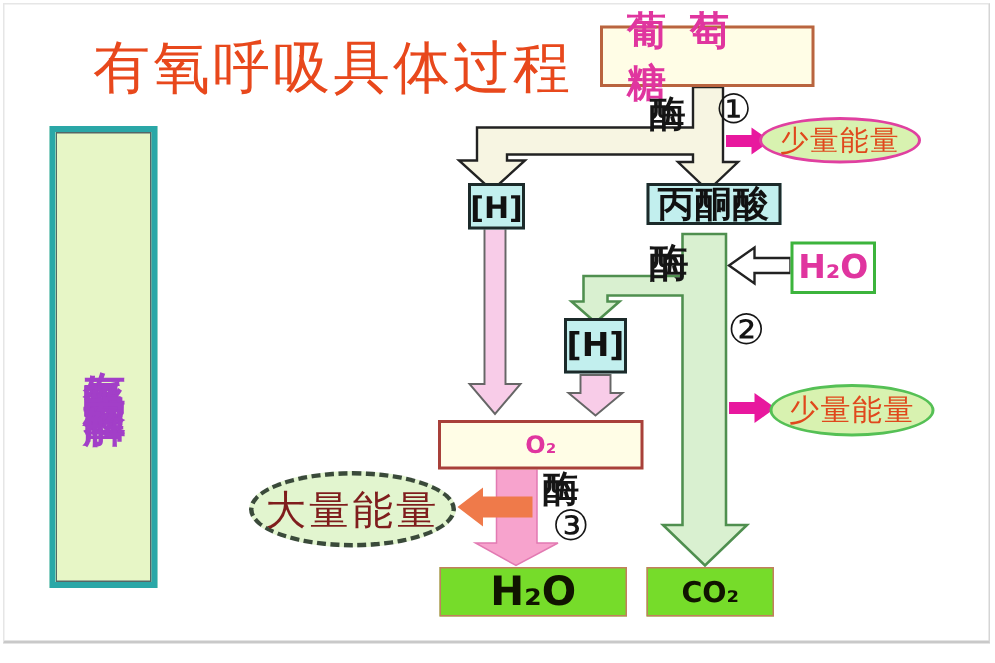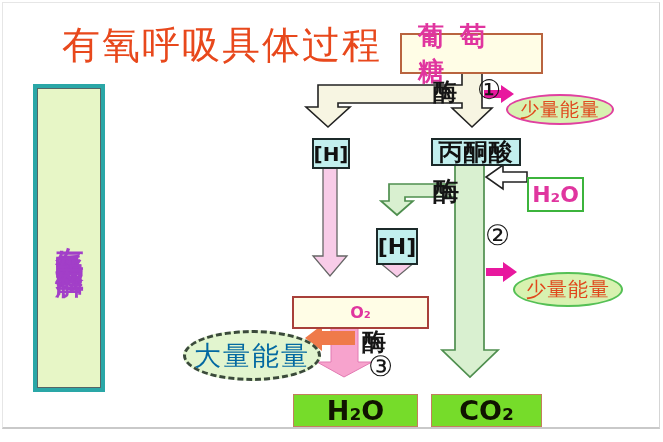--- a/index.html
+++ b/index.html
@@ -5,21 +5,21 @@
   html,body{margin:0;padding:0;background:#fff;}
   #stage{
     position:relative;width:663px;height:442px;background:#ffffff;
     font-family:"DejaVu Sans",sans-serif;overflow:hidden;
   }
   .frame{position:absolute;left:2px;top:2px;right:3px;bottom:13px;
     border:1px solid #e6e6e6;border-bottom:2px solid #c9c9c9;border-right:1px solid #d5d5d5;
     pointer-events:none;z-index:0;}
   .abs{position:absolute;}
   svg.arrows{position:absolute;left:0;top:0;z-index:1;}
-  .node,.lab,.energy{z-index:2;margin-top:16px;}
+  .node,.lab,.energy{z-index:2;}
   
   .title{left:62px;top:20px;font-size:38px;font-weight:normal;color:var(--title-red);
     letter-spacing:2px;white-space:nowrap;}
   
   .sidebar{left:33px;top:84px;width:64px;height:300px;background:var(--sidebar-bg);
     border:4px solid var(--sidebar-border);box-shadow:inset 0 0 0 1px #566;
     display:flex;align-items:center;justify-content:center;}
   .sidebar span{writing-mode:vertical-rl;font-size:28px;font-weight:bold;
     color:var(--sidebar-text);letter-spacing:3px;line-height:1;}
   
@@ -30,38 +30,38 @@
   .cyan{background:var(--cyan-bg);border:2px solid #1c2a2a;color:#111;}
   .h-left{left:312px;top:122px;width:38px;height:31px;font-size:20px;}
   .pyruvate{left:431px;top:122px;width:90px;height:28px;font-size:24px;letter-spacing:1px;}
   .h-mid{left:376px;top:212px;width:42px;height:37px;font-size:22px;}
   .water-in{left:527px;top:161px;width:57px;height:35px;background:#fff;
     border:2px solid var(--water-border);color:var(--magenta-text);font-size:22px;}
   .o2{left:292px;top:280px;width:137px;height:33px;background:var(--cream-bg);
     border:2px solid var(--o2-border);color:var(--magenta-text);font-size:16px;}
   .green-box{background:var(--bright-green);border:1px solid #c27f5e;color:#101400;}
   .water-out{left:293px;top:378px;width:125px;height:33px;font-size:27px;}
-  .co2{left:431px;top:378px;width:111px;height:33px;font-size:27px;}
+  .co2{left:431px;top:378px;width:85px;height:33px;font-size:19px;}
   
   .lab{color:#151515;font-weight:600;white-space:nowrap;z-index:3;}
   .enzyme-top{left:433px;top:60px;font-size:24px;}
   .step1{left:477px;top:58px;font-size:27px;font-weight:400;}
   .enzyme-mid{left:433px;top:158px;font-size:26px;}
   .step2{left:485px;top:203px;font-size:28px;font-weight:400;}
   .enzyme-bot{left:362px;top:310px;font-size:24px;}
   .step3{left:368px;top:334px;font-size:28px;font-weight:400;}
   
   .energy{display:flex;align-items:center;justify-content:center;border-radius:50%;
     font-weight:normal;color:var(--energy-text);background:var(--energy-bg);box-sizing:border-box;}
   .small-top{left:506px;top:78px;width:108px;height:31px;font-size:19px;
     border:2px solid var(--small1-border);letter-spacing:1px;}
   .small-mid{left:513px;top:256px;width:110px;height:35px;font-size:20px;
     border:2px solid var(--small2-border);letter-spacing:1px;}
-  .large{left:183px;top:314px;width:138px;height:51px;font-size:27px;
-    border:3px dashed #3a4a3a;background:#e2f5cf;color:#0369a1;letter-spacing:2px;}
+  .large{left:166px;top:314px;width:138px;height:51px;font-size:27px;
+    border:3px dashed #3a4a3a;background:#e2f5cf;color:#7f1d1d;letter-spacing:2px;}
   
   .cream-a{fill:var(--cream-arrow);stroke:#222;stroke-width:1.6;}
   .pink-hollow{fill:var(--pink-light);stroke:#666;stroke-width:1.3;}
   .green-a{fill:var(--green-arrow);stroke:var(--green-edge);stroke-width:1.7;}
   .white-a{fill:#ffffff;stroke:#222;stroke-width:1.6;}
   .mag-a{fill:var(--magenta-arrow);}
   .pink-solid{fill:var(--pink-solid);stroke:#e27ab2;stroke-width:1;}
   .orange-a{fill:var(--orange-arrow);}
 </style>
 </head>

